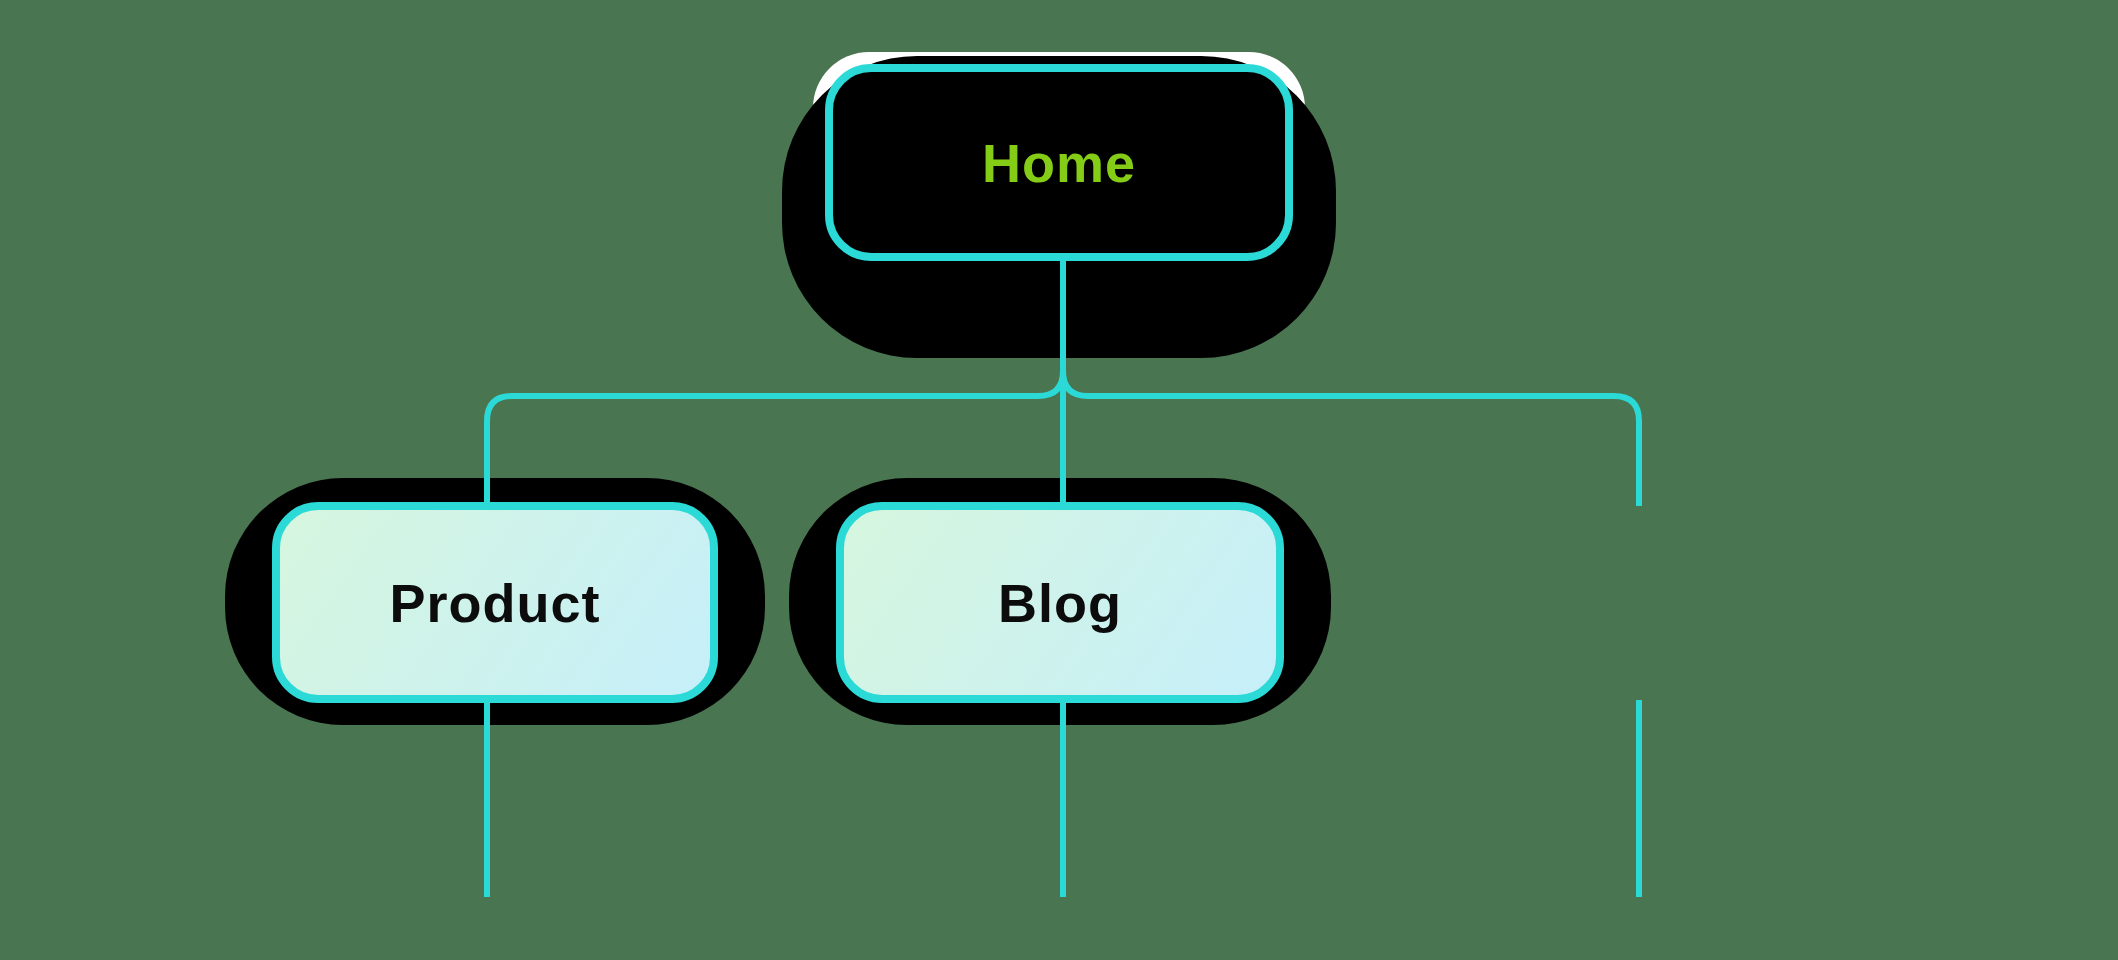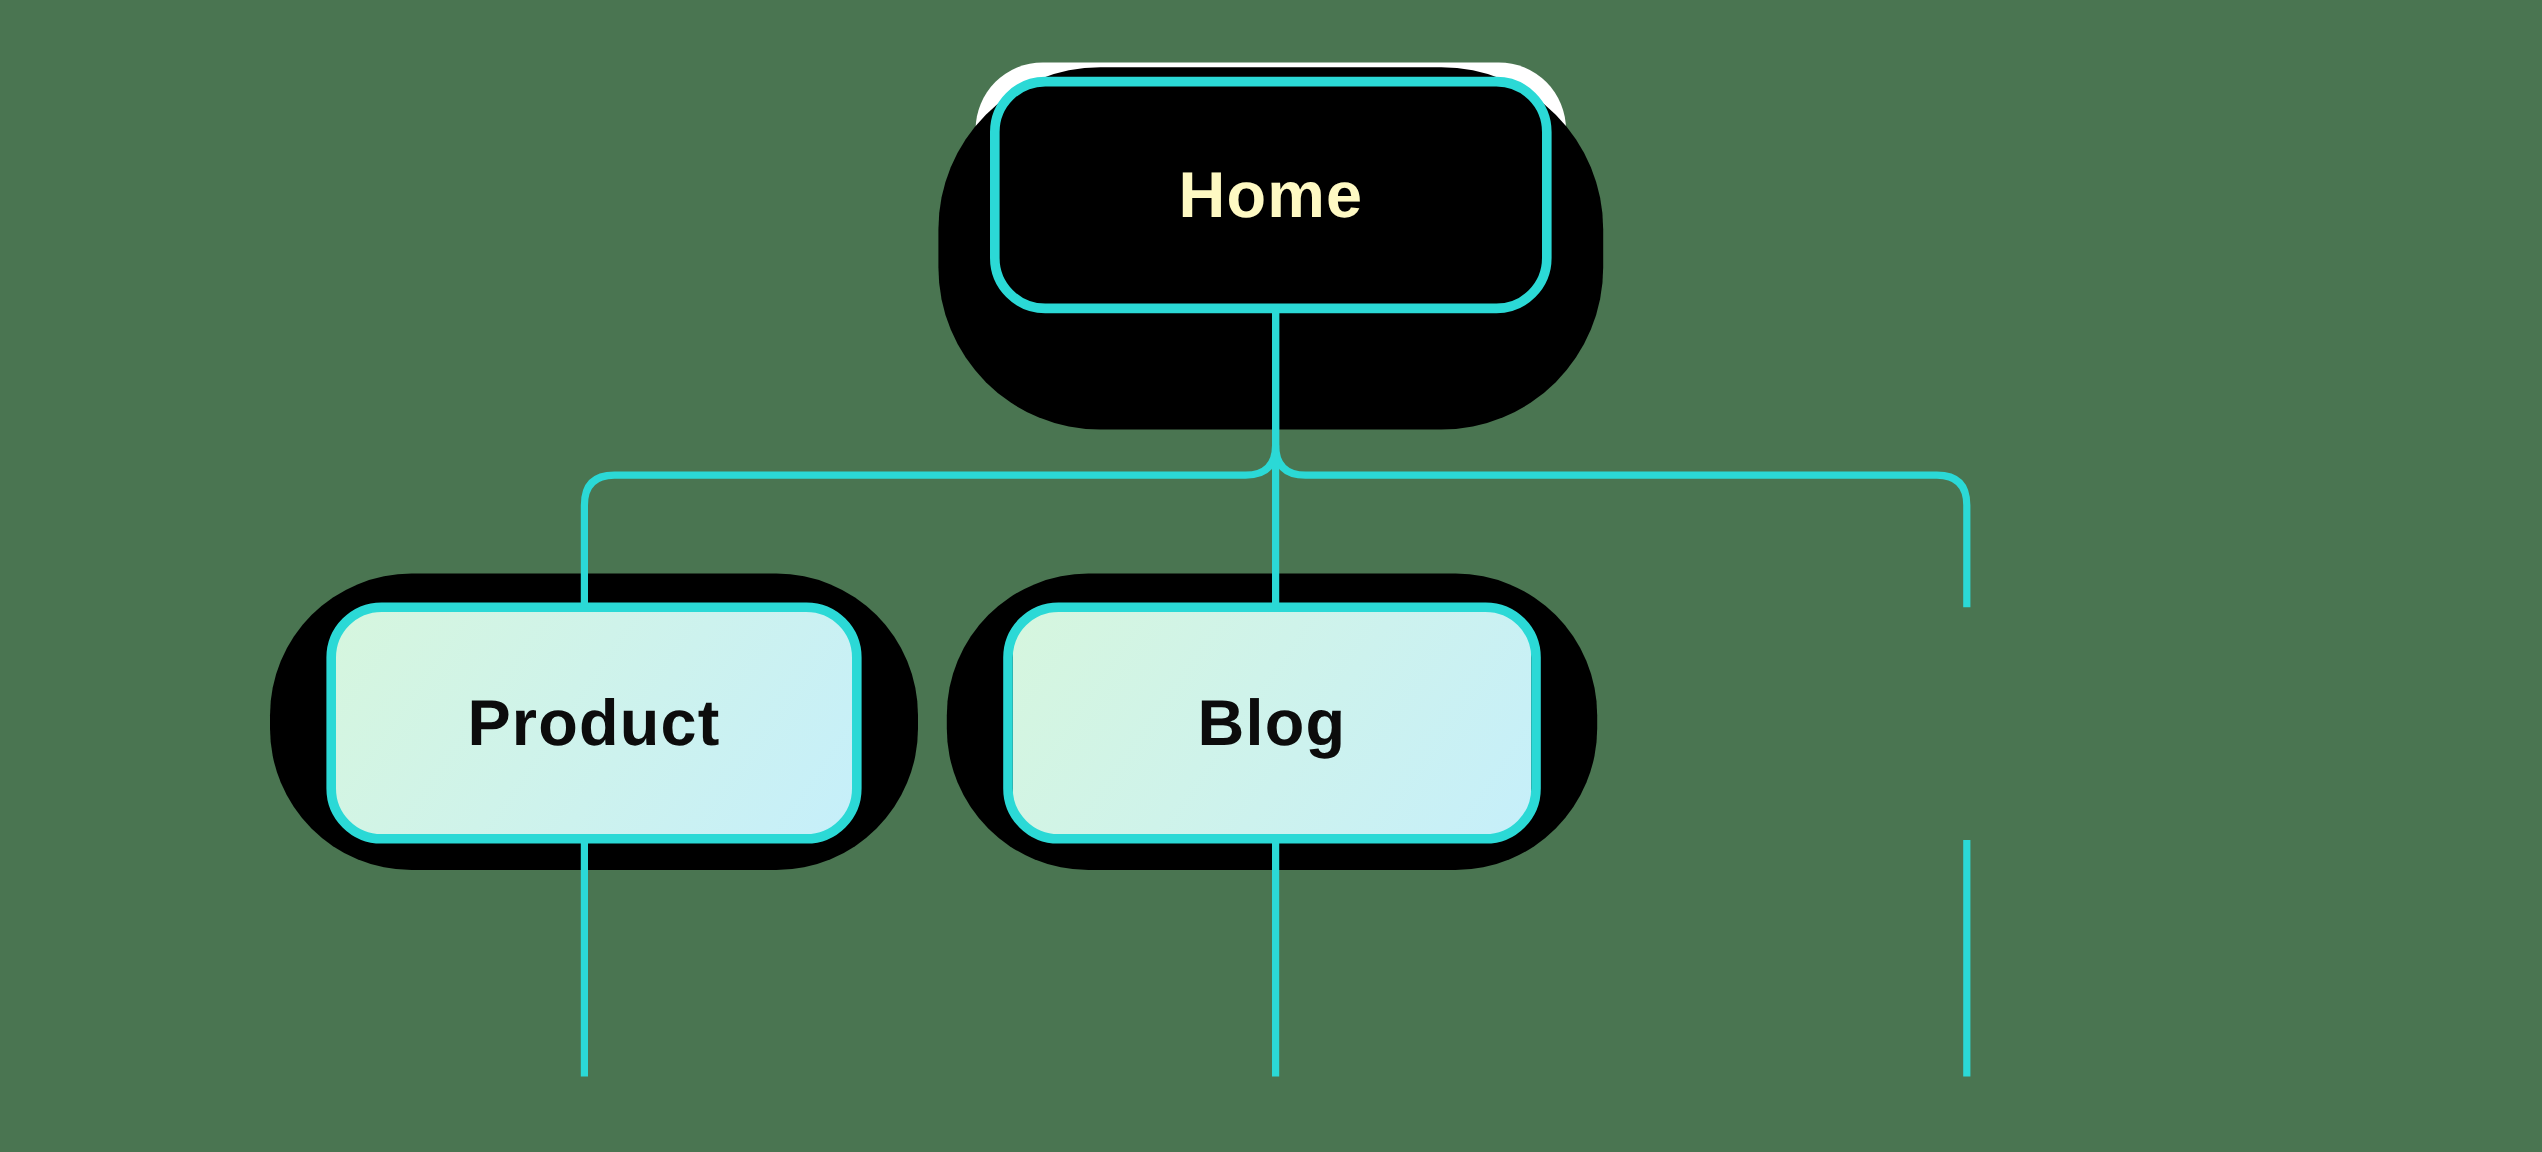--- a/index.html
+++ b/index.html
@@ -43,21 +43,21 @@
     white-space:nowrap;
     user-select:none;
   }
   
   .node.root{border-radius:56px;}
   .node.root::before{
     left:-31px;right:-31px;top:4px;bottom:-85px;
     border-radius:135px;
   }
   .node.root .inner{background:#000000;}
-  .node.root .label{color:#fef9c3;}
+  .node.root .label{color:#84cc16;}
 
   
   .node.home   {left:813px;  top:52px;  width:492px; height:221px;}
   .node.product{left:260px;  top:490px; width:470px; height:225px;}
   .node.blog   {left:824px;  top:490px; width:472px; height:225px;}
   .node.about  {left:1389px; top:490px; width:468px; height:225px;}
 
   
   .connectors{
     position:absolute;

